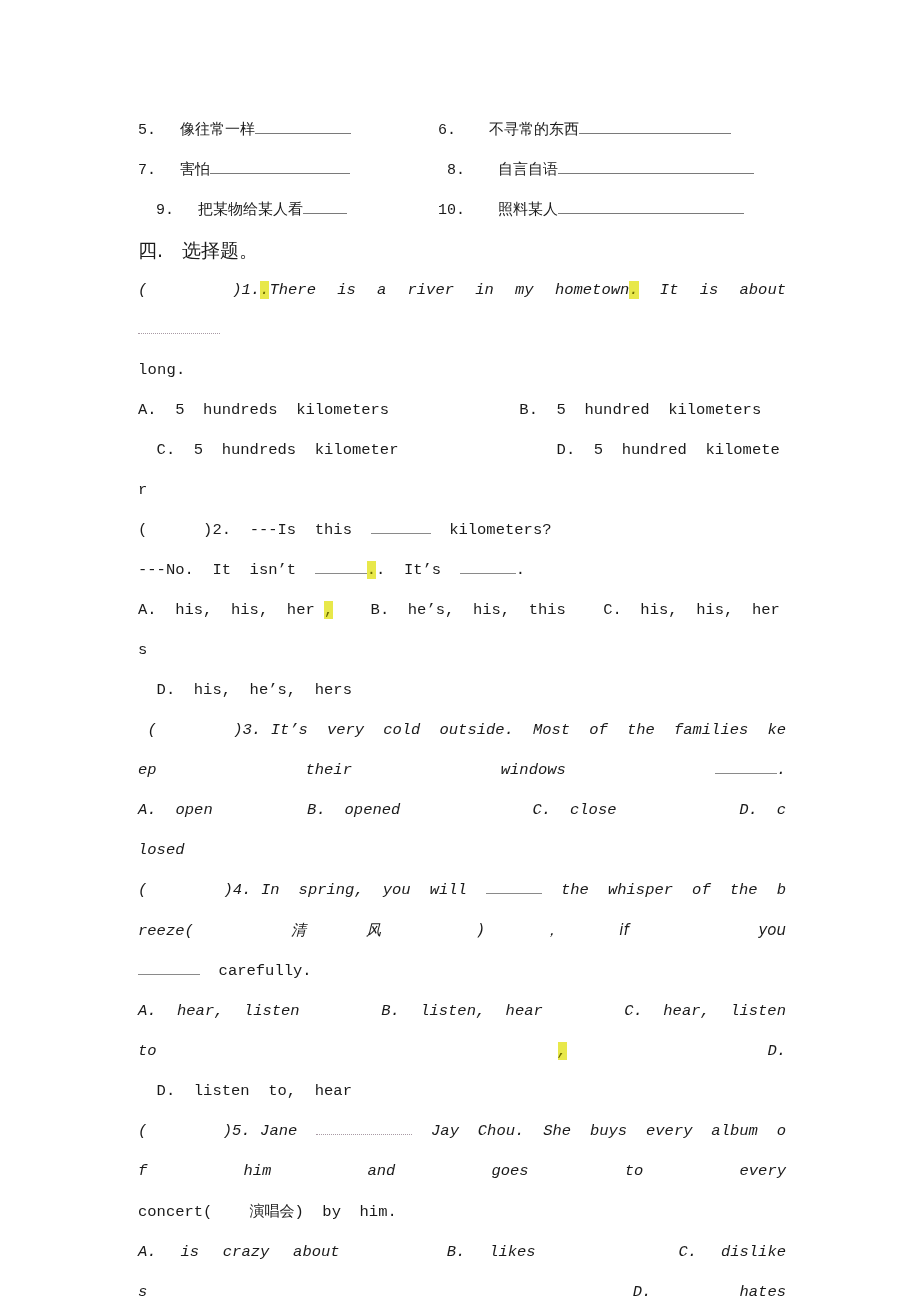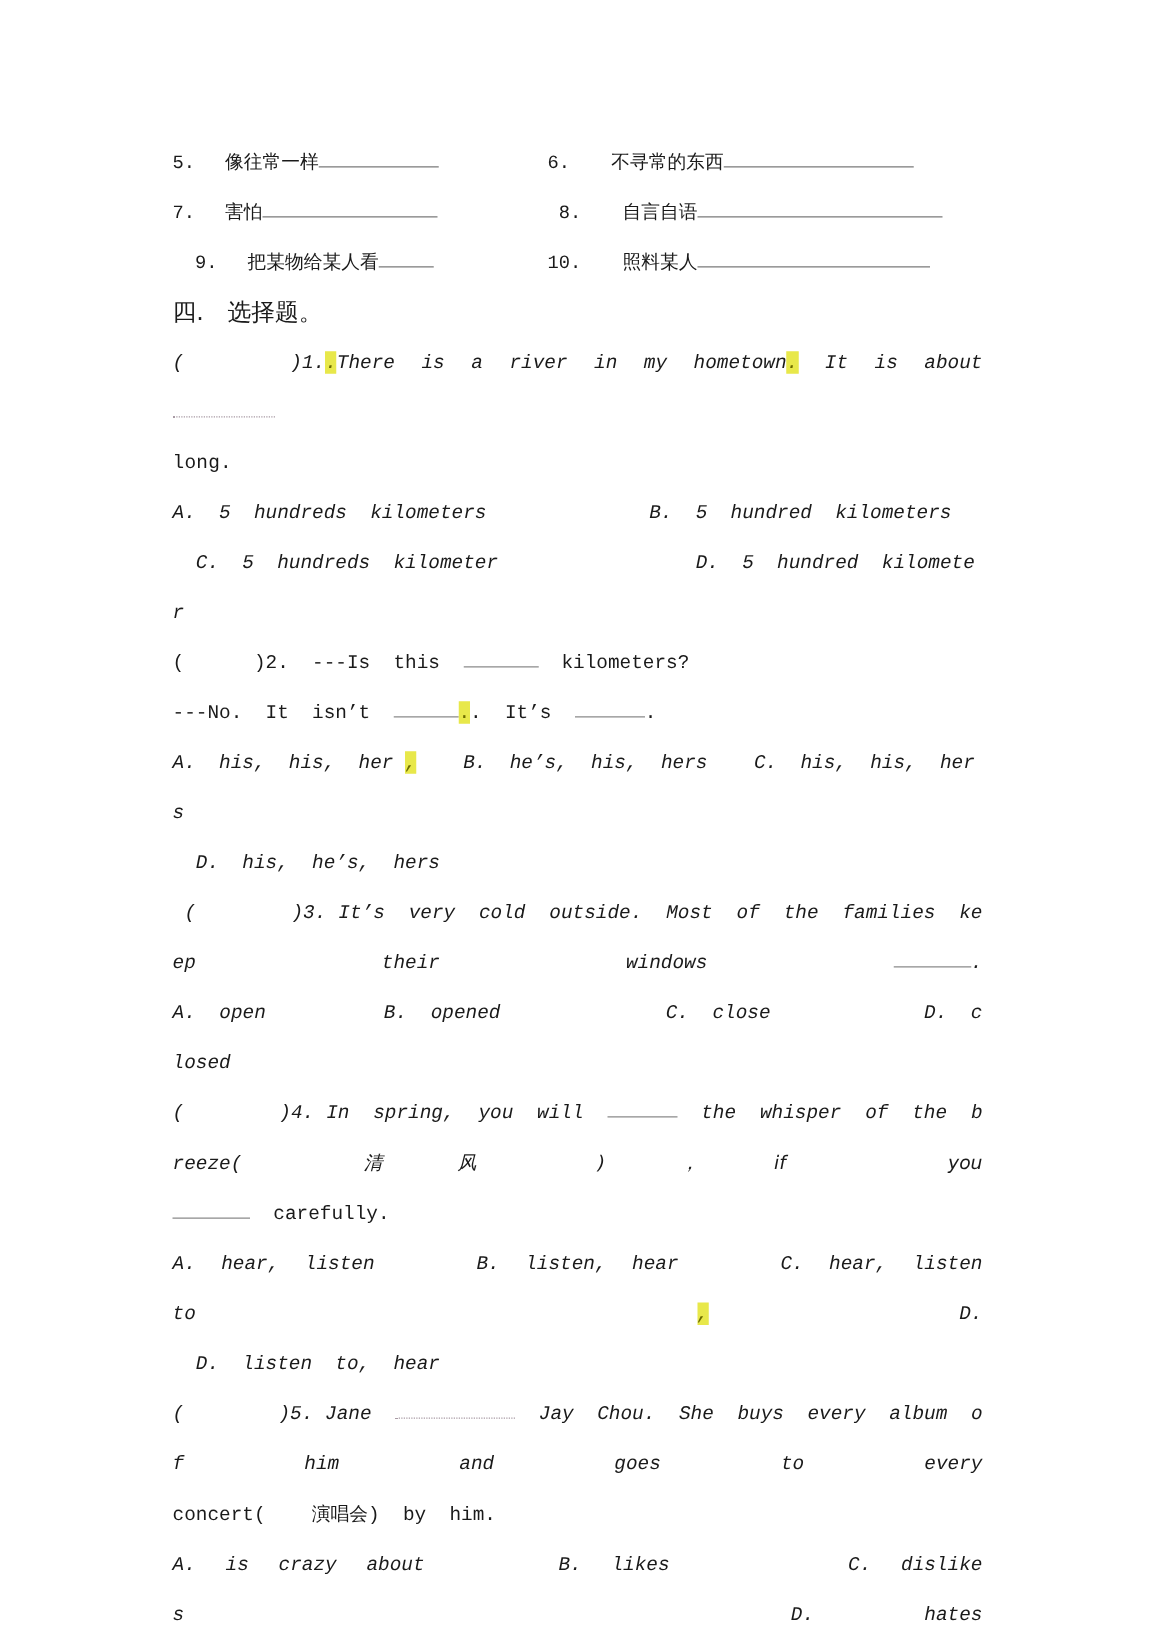--- a/index.html
+++ b/index.html
@@ -98,21 +98,20 @@
     word-break: break-all;
     overflow-wrap: anywhere;
   }
   .q.justify-all { text-align-last: justify; font-style: italic; }
 
   .opts {
     font-size: 15.5px;
     line-height: 40px;
     white-space: pre-wrap;
     word-break: break-all;
-    font-style: italic;
   }
 
   .hl {
     background: #e8e84a;
     color: #6b6b00;
   }
 
   .sp { white-space: pre; }
 
   .inline-blank {
@@ -180,21 +179,21 @@
 
     <div class="heading">四.　选择题。</div>
 
     <div class="q justify-all"><span>(        )</span><span>1.</span><span class="hl">.</span><span>There  is  a  river  in  my  hometown</span><span class="hl">.</span><span>  It  is  about  </span><span class="inline-blank dot" style="width:82px"></span></div>
     <div class="line">long.</div>
     <div class="opts">A.  5  hundreds  kilometers              B.  5  hundred  kilometers</div>
     <div class="opts">  C.  5  hundreds  kilometer                 D.  5  hundred  kilometer</div>
 
     <div class="q"><span>(      )</span><span>2.</span><span class="sp">&nbsp;&nbsp;</span><span>---Is  this  </span><span class="inline-blank" style="width:60px"></span><span>  kilometers?</span></div>
     <div class="q"><span>---No.  It  isn’t  </span><span class="inline-blank" style="width:52px"></span><span class="hl">.</span><span>.  It’s  </span><span class="inline-blank" style="width:56px"></span><span>.</span></div>
-    <div class="opts"><span>A.  his,  his,  her</span><span class="sp">&nbsp;</span><span class="hl">,</span><span class="sp">&nbsp;&nbsp;&nbsp;&nbsp;</span><span>B.  he’s,  his,  hers</span><span class="sp">&nbsp;&nbsp;&nbsp;&nbsp;</span><span>C.  his,  his,  hers</span></div>
+    <div class="opts"><span>A.  his,  his,  her</span><span class="sp">&nbsp;</span><span class="hl">,</span><span class="sp">&nbsp;&nbsp;&nbsp;&nbsp;</span><span>B.  he’s,  his,  this</span><span class="sp">&nbsp;&nbsp;&nbsp;&nbsp;</span><span>C.  his,  his,  hers</span></div>
     <div class="opts">  D.  his,  he’s,  hers</div>
 
     <div class="q justify-all"><span class="sp">&nbsp;</span><span>(        )</span><span>3.</span><span class="sp">&nbsp;</span><span>It’s  very  cold  outside.  Most  of  the  families  keep  their  windows  </span><span class="inline-blank" style="width:62px"></span><span>.</span></div>
     <div class="q justify-all"><span>A.  open</span><span class="sp">&nbsp;&nbsp;&nbsp;&nbsp;&nbsp;&nbsp;&nbsp;&nbsp;&nbsp;&nbsp;</span><span>B.  opened</span><span class="sp">&nbsp;&nbsp;&nbsp;&nbsp;&nbsp;&nbsp;&nbsp;&nbsp;&nbsp;&nbsp;&nbsp;&nbsp;&nbsp;&nbsp;</span><span>C.  close</span><span class="sp">&nbsp;&nbsp;&nbsp;&nbsp;&nbsp;&nbsp;&nbsp;&nbsp;&nbsp;&nbsp;&nbsp;&nbsp;&nbsp;</span><span>D.  closed</span></div>
 
     <div class="q justify-all"><span>(        )</span><span>4.</span><span class="sp">&nbsp;</span><span>In  spring,  you  will  </span><span class="inline-blank" style="width:56px"></span><span>  the  whisper  of  the  breeze(</span><span class="cn">清风</span><span class="cn">)，if  you</span></div>
     <div class="q"><span class="inline-blank" style="width:62px"></span><span>  carefully.</span></div>
     <div class="q justify-all"><span>A.  hear,  listen</span><span class="sp">&nbsp;&nbsp;&nbsp;&nbsp;&nbsp;&nbsp;&nbsp;&nbsp;</span><span>B.  listen,  hear</span><span class="sp">&nbsp;&nbsp;&nbsp;&nbsp;&nbsp;&nbsp;&nbsp;&nbsp;</span><span>C.  hear,  listen  to</span><span class="sp">&nbsp;&nbsp;</span><span class="hl">,</span><span class="sp">&nbsp;</span><span>D.</span></div>
     <div class="opts"><span class="sp">&nbsp;&nbsp;</span><span>D.  listen  to,  hear</span></div>
 

